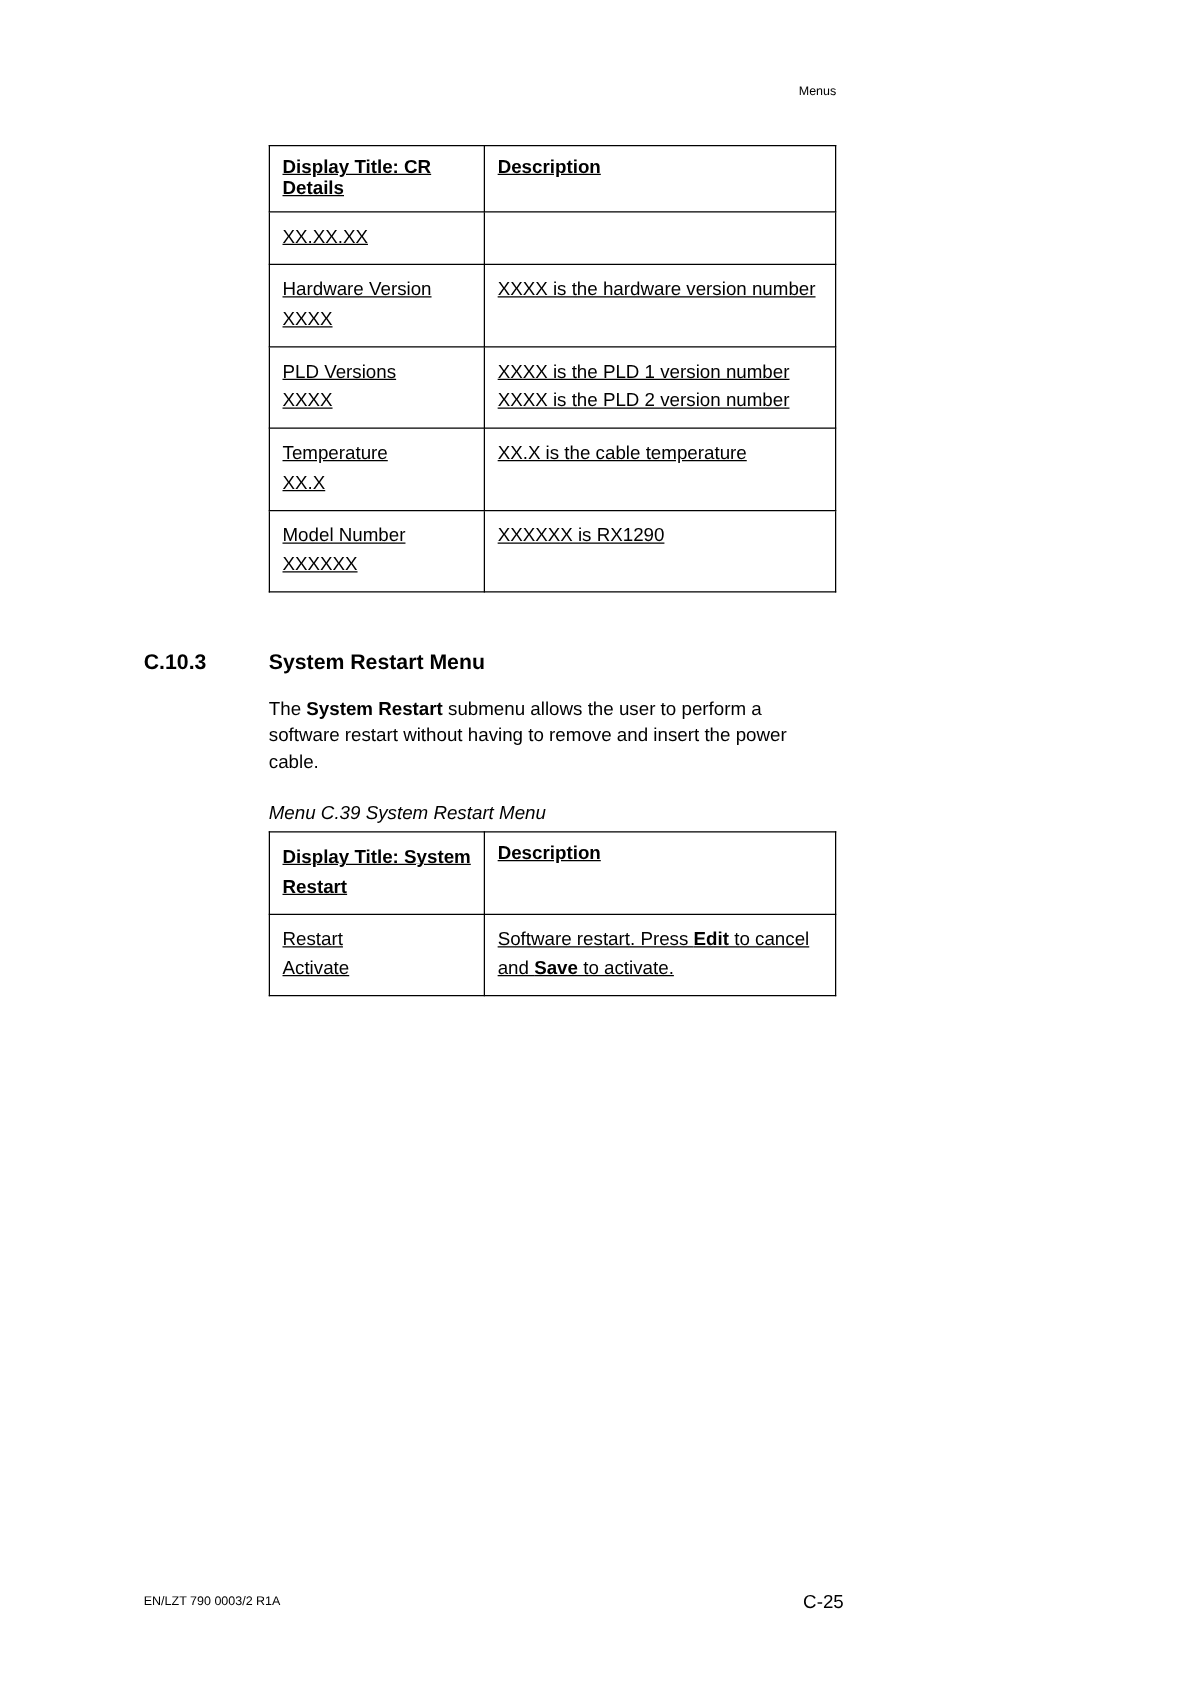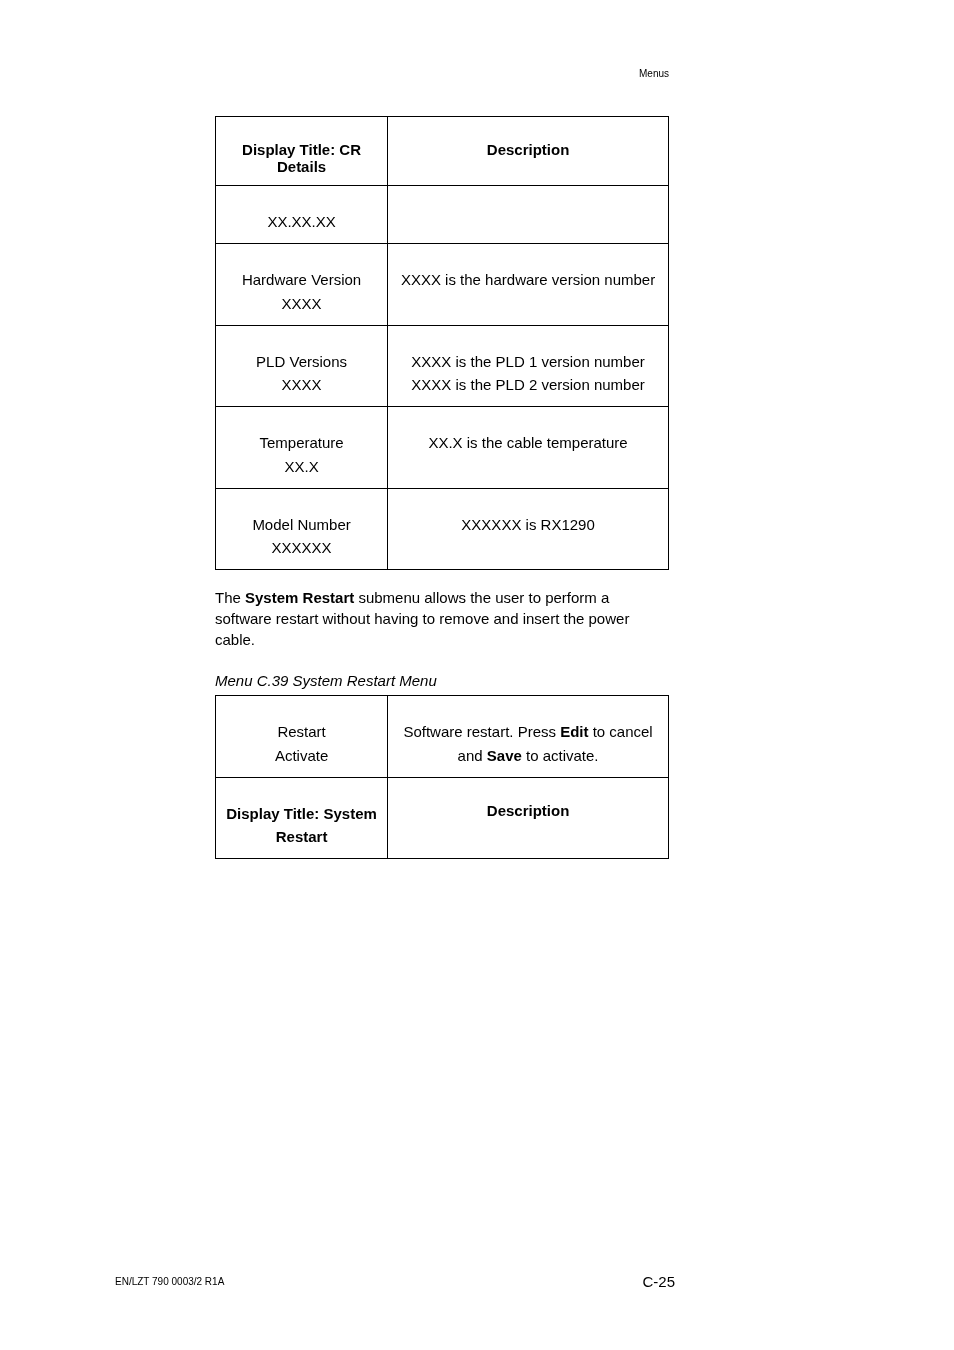--- a/index.html
+++ b/index.html
@@ -31,23 +31,24 @@
     margin-right: 115px;
     margin-top: 48px;
   }
   table.grid {
     width: 100%;
     border-collapse: collapse;
     font-size: 15px;
   }
   table.grid th, table.grid td {
     border: 1px solid #000;
-    text-align: center;
+    text-align: left;
     vertical-align: top;
-    padding: 24px 10px 10px 10px;
+    padding: 8px 10px 10px 10px;
+    text-decoration: underline;
   }
   table.grid th {
     font-weight: bold;
     font-size: 15px;
   }
   .col-left { width: 38%; }
   .col-right { width: 62%; }
   .multiline { line-height: 1.55; }
   .section-row {
     display: flex;
@@ -125,44 +126,48 @@
         <td class="multiline">Temperature<br>XX.X</td>
         <td class="multiline">XX.X is the cable temperature</td>
       </tr>
       <tr>
         <td class="multiline">Model Number<br>XXXXXX</td>
         <td class="multiline">XXXXXX is RX1290</td>
       </tr>
     </tbody>
       </table>
 
+    <div class="section-row">
+      <div class="section-num">C.10.3</div>
+      <div class="section-title">System Restart Menu</div>
+    </div>
 
     <div class="para">
       <span>The </span><b>System Restart</b><span> submenu allows the user to perform a software restart without having to remove and insert the power cable.</span>
     </div>
 
     <div class="table-caption">
       <span>Menu C.39</span><span> System Restart Menu</span>
     </div>
 
     <table class="grid">
       <colgroup>
         <col class="col-left">
         <col class="col-right">
       </colgroup>
       <tbody>
           <tr>
+        <th class="multiline">Display Title: System Restart</th>
+        <th>Description</th>
+      </tr>
+      <tr>
         <td class="multiline">Restart<br>Activate</td>
         <td class="multiline">
           <span>Software restart. Press </span><b>Edit</b><span> to cancel and </span><b>Save</b><span> to activate.</span>
         </td>
-      </tr>
-      <tr>
-        <th class="multiline">Display Title: System Restart</th>
-        <th>Description</th>
       </tr>
     </tbody>
       </table>
 
   </div>
 
   <div class="footer">
     <div class="footer-left">EN/LZT 790 0003/2 R1A</div>
     <div class="footer-right">C-25</div>
   </div>

